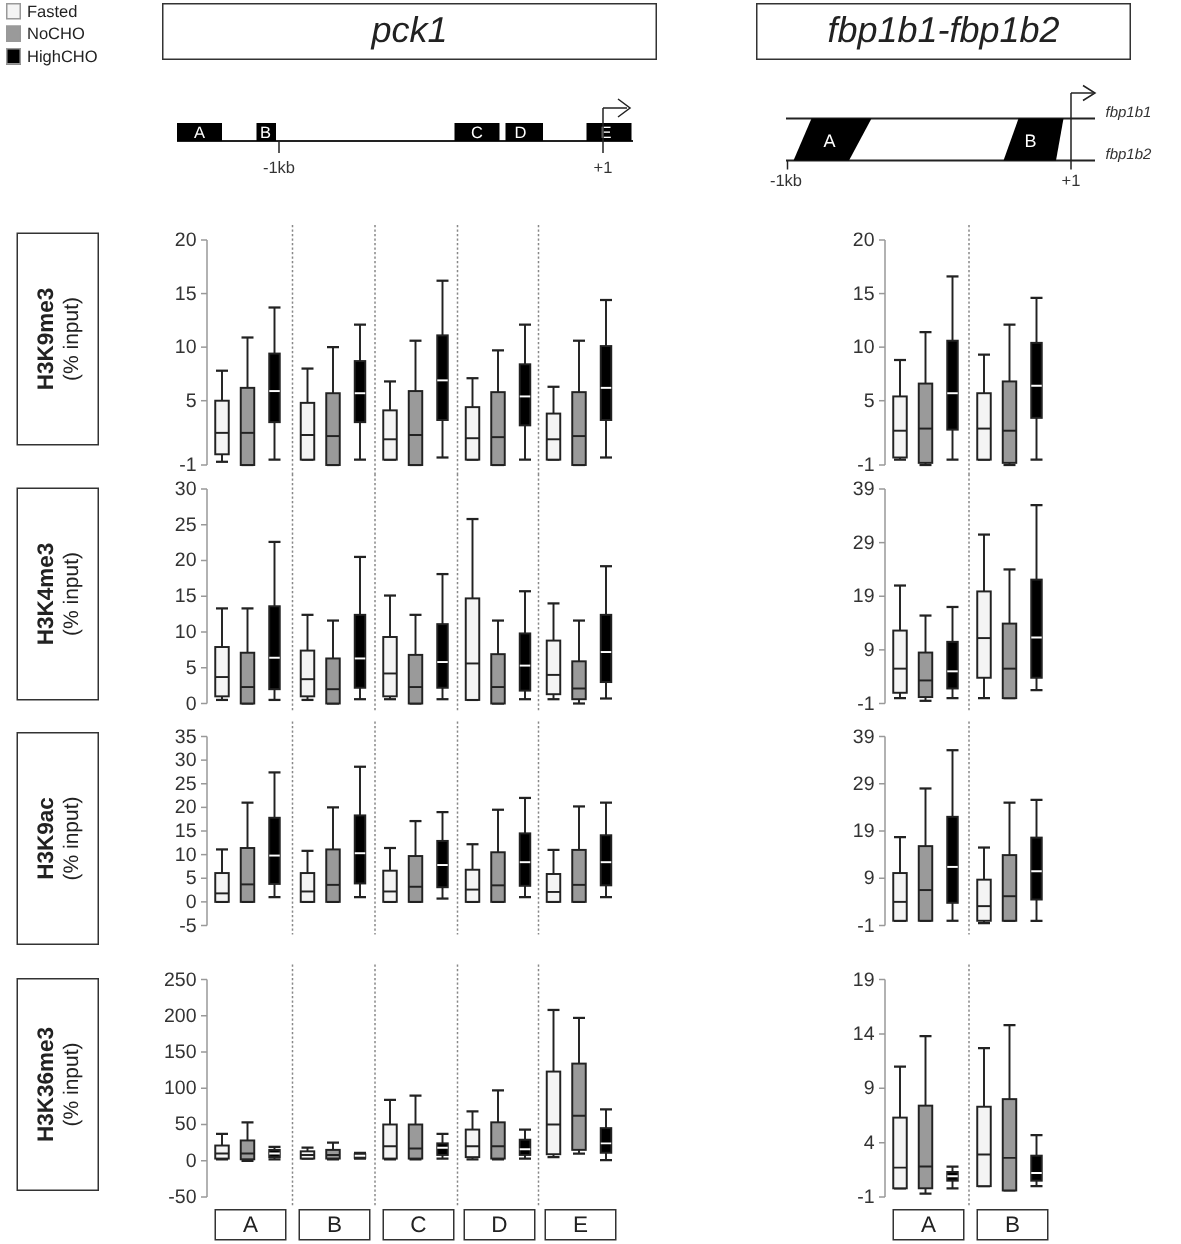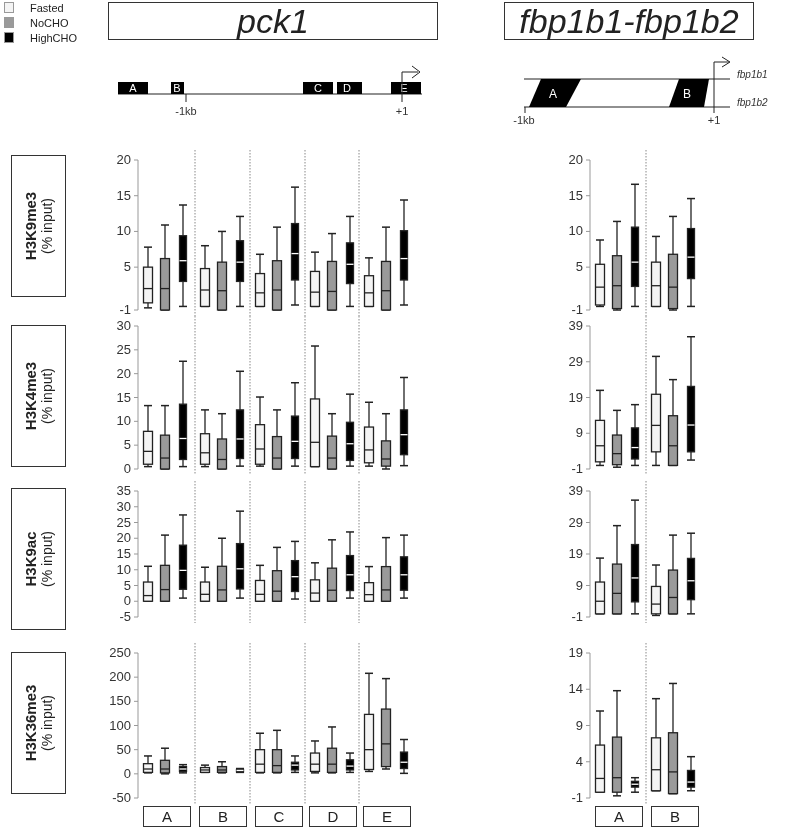--- a/index.html
+++ b/index.html
@@ -1,22 +1,22 @@
 <!DOCTYPE html>
 <html><head>
 <meta charset="utf-8">
 <style>
   html, body { margin: 0; padding: 0; background: #ffffff; }
   body { width: 787px; height: 829px; position: relative; overflow: hidden;
          font-family: "Liberation Sans", sans-serif; color: #222; }
   .legend { position: absolute; left: 4px; top: 0; font-size: 11px; line-height: 16px; }
-  .legend-item { display: flex; align-items: center; gap: 16px; height: 15px; }
+  .legend-item { display: flex; align-items: center; gap: 4px; height: 15px; }
   .legend-swatch { width: 8px; height: 9px; border: 1px solid #999; }
   .gene-title { position: absolute; border: 1.5px solid #333; font-style: italic;
-                font-size: 34px; text-align: center; line-height: 36px; height: 36px; background:#fff; }
+                font-size: 24px; text-align: center; line-height: 36px; height: 36px; background:#fff; }
   .row-label { position: absolute; left: 11px; width: 53px; height: 140px; border: 1.5px solid #333;
                background: #fff; }
   .row-label-inner { position: absolute; left: 50%; top: 50%; transform: translate(-50%,-50%) rotate(-90deg);
                      white-space: nowrap; text-align: center; font-size: 14px; line-height: 16px; }
   .row-label-inner b { display: block; font-size: 15px; }
   .region-box { position: absolute; height: 19px; border: 1.5px solid #333; text-align: center;
                 font-size: 15px; line-height: 19px; background: #fff; }
   svg { position: absolute; left: 0; top: 0; }
   .tick { font-size: 13px; fill: #333; }
 </style>

